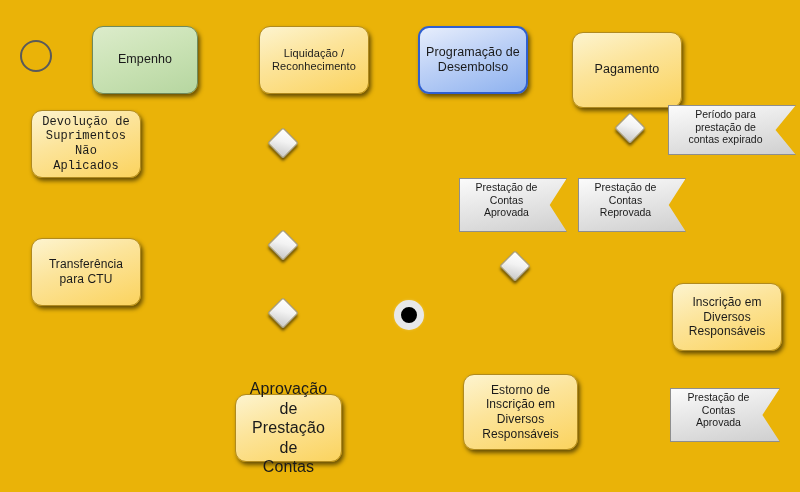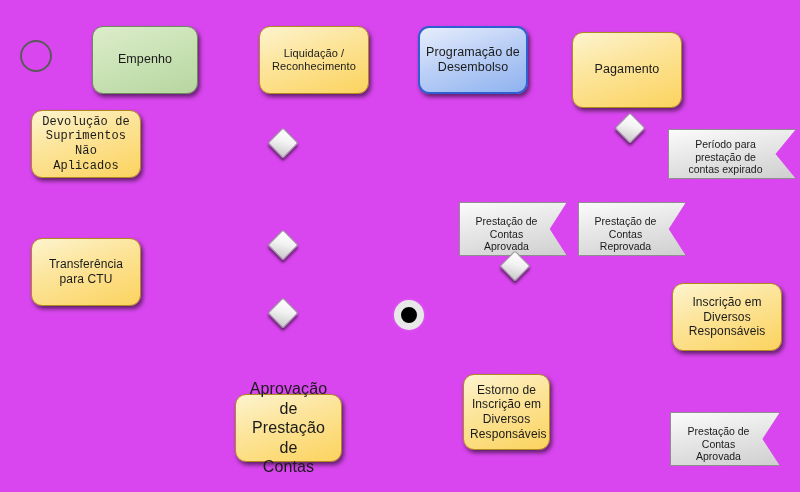--- a/index.html
+++ b/index.html
@@ -4,21 +4,21 @@
 <style>
   html, body {
     margin: 0;
     padding: 0;
     background: #000000;
   }
   #canvas {
     position: relative;
     width: 800px;
     height: 492px;
-    background: #d946ef;
+    background: #eab308;
     overflow: hidden;
     font-family: "Liberation Sans", sans-serif;
   }
 
   
   .node {
     position: absolute;
     box-sizing: border-box;
     border-radius: 11px;
     display: flex;
@@ -48,32 +48,31 @@
   .node.blue {
     background: linear-gradient(160deg, #e7eefc 0%, #bcd0f6 45%, #8eb2ef 100%);
     border: 2px solid #2f5fd0;
   }
 
   
   .ribbon {
     position: absolute;
     box-sizing: border-box;
     display: flex;
-    align-items: flex-end;
+    align-items: flex-start;
     justify-content: center;
     text-align: center;
     line-height: 1.2;
     color: #1a1a1a;
     background: linear-gradient(170deg, #fbfbfb 0%, #e9e9e9 40%, #cfcfcf 100%);
     border: 1px solid #8e8e8e;
     -webkit-clip-path: polygon(0 0, 100% 0, 84% 50%, 100% 100%, 0 100%);
     clip-path: polygon(0 0, 100% 0, 84% 50%, 100% 100%, 0 100%);
     padding: 2px 18px 2px 5px;
     filter: drop-shadow(2px 3px 3px rgba(0,0,0,0.6));
-    margin-top: 24px;
   }
   .ribbon-label {
     display: block;
     width: 100%;
     white-space: pre-line;
   }
 
   
   .gateway {
     position: absolute;
@@ -139,21 +138,21 @@
     <span class="node-label">Transferência
 para CTU</span>
   </div>
 
   <div class="node yellow" style="left:235px; top:394px; width:107px; height:68px; font-size:16px;">
     <span class="node-label">Aprovação de
 Prestação de
 Contas</span>
   </div>
 
-  <div class="node yellow" style="left:463px; top:374px; width:87px; height:76px; font-size:12px;">
+  <div class="node yellow" style="left:463px; top:374px; width:115px; height:76px; font-size:12px;">
     <span class="node-label">Estorno de
 Inscrição em
 Diversos
 Responsáveis</span>
   </div>
 
   <div class="node yellow" style="left:672px; top:283px; width:110px; height:68px; font-size:12px;">
     <span class="node-label">Inscrição em
 Diversos
 Responsáveis</span>

